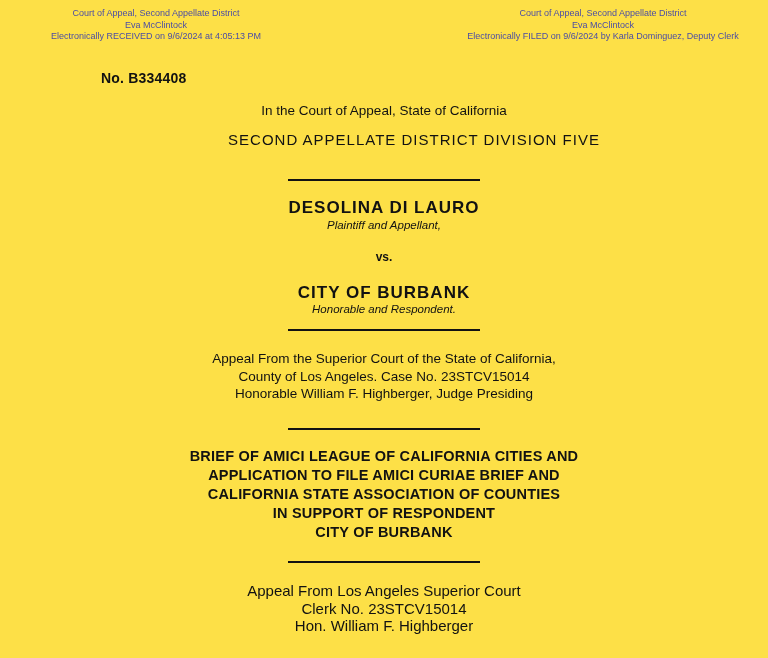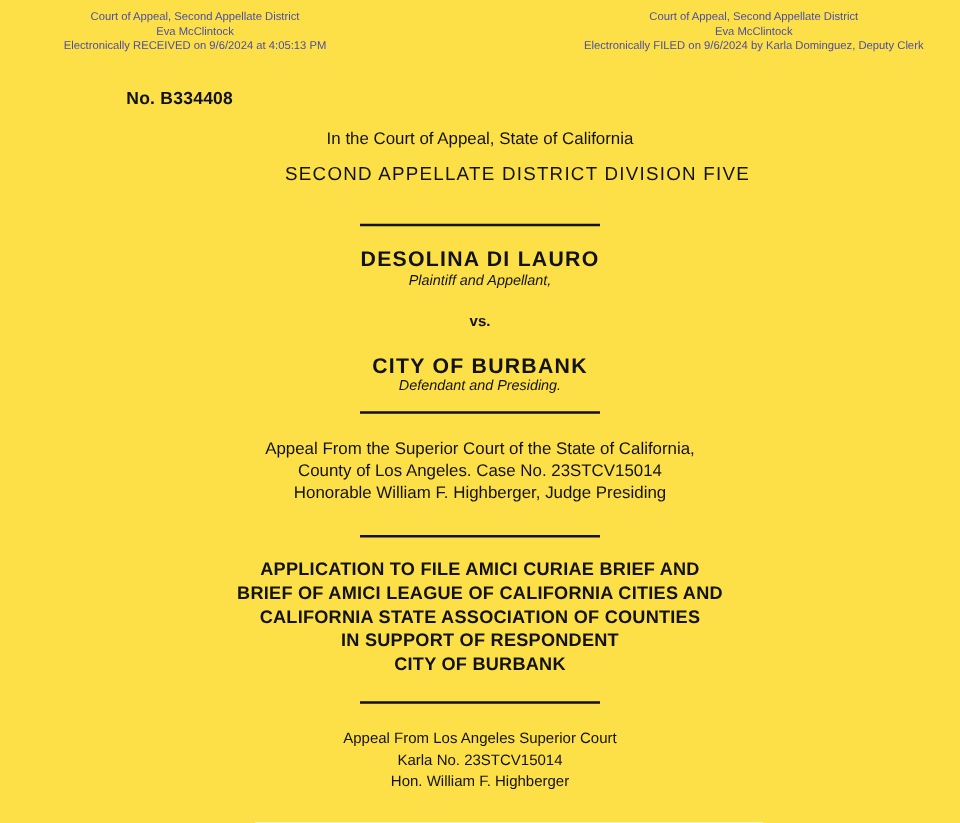--- a/index.html
+++ b/index.html
@@ -76,21 +76,21 @@
   }
   .title-block {
     top: 447px;
     font-size: 14.5px;
     font-weight: bold;
     line-height: 19px;
     letter-spacing: 0.2px;
   }
   .footer-block {
     top: 582px;
-    font-size: 12px;
+    font-size: 15px;
     line-height: 17.5px;
   }
 </style>
 </head>
 <body style="color: rgb(18, 18, 18); background: rgb(255, 255, 255);">
 
 <div class="page">
 
   <div class="stamp stamp-left">
     <div>Court of Appeal, Second Appellate District</div>
@@ -108,41 +108,41 @@
 
   <div class="cline court-line1">In the Court of Appeal, State of California</div>
   <div class="cline court-line2">SECOND APPELLATE DISTRICT DIVISION FIVE</div>
 
   <div class="rule rule1"></div>
 
   <div class="cline appellant-role">Plaintiff and Appellant,</div>
   <div class="cline appellant-name">DESOLINA DI LAURO</div>
   <div class="cline versus">vs.</div>
   <div class="cline respondent-name">CITY OF BURBANK</div>
-  <div class="cline respondent-role">Defendant and Presiding.</div>
+  <div class="cline respondent-role">Honorable and Respondent.</div>
 
   <div class="rule rule2"></div>
 
   <div class="text-block lower-court">
     <div>Appeal From the Superior Court of the State of California,</div>
     <div>County of Los Angeles. Case No. 23STCV15014</div>
     <div>Honorable William F. Highberger, Judge Presiding</div>
   </div>
 
   <div class="rule rule3"></div>
 
   <div class="text-block title-block">
+    <div>BRIEF OF AMICI LEAGUE OF CALIFORNIA CITIES AND</div>
     <div>APPLICATION TO FILE AMICI CURIAE BRIEF AND</div>
-    <div>BRIEF OF AMICI LEAGUE OF CALIFORNIA CITIES AND</div>
     <div>CALIFORNIA STATE ASSOCIATION OF COUNTIES</div>
     <div>IN SUPPORT OF RESPONDENT</div>
     <div>CITY OF BURBANK</div>
   </div>
 
   <div class="rule rule4"></div>
 
   <div class="text-block footer-block">
     <div>Appeal From Los Angeles Superior Court</div>
-    <div>Karla No. 23STCV15014</div>
+    <div>Clerk No. 23STCV15014</div>
     <div>Hon. William F. Highberger</div>
   </div>
 
 </div>
 
 </body></html>

